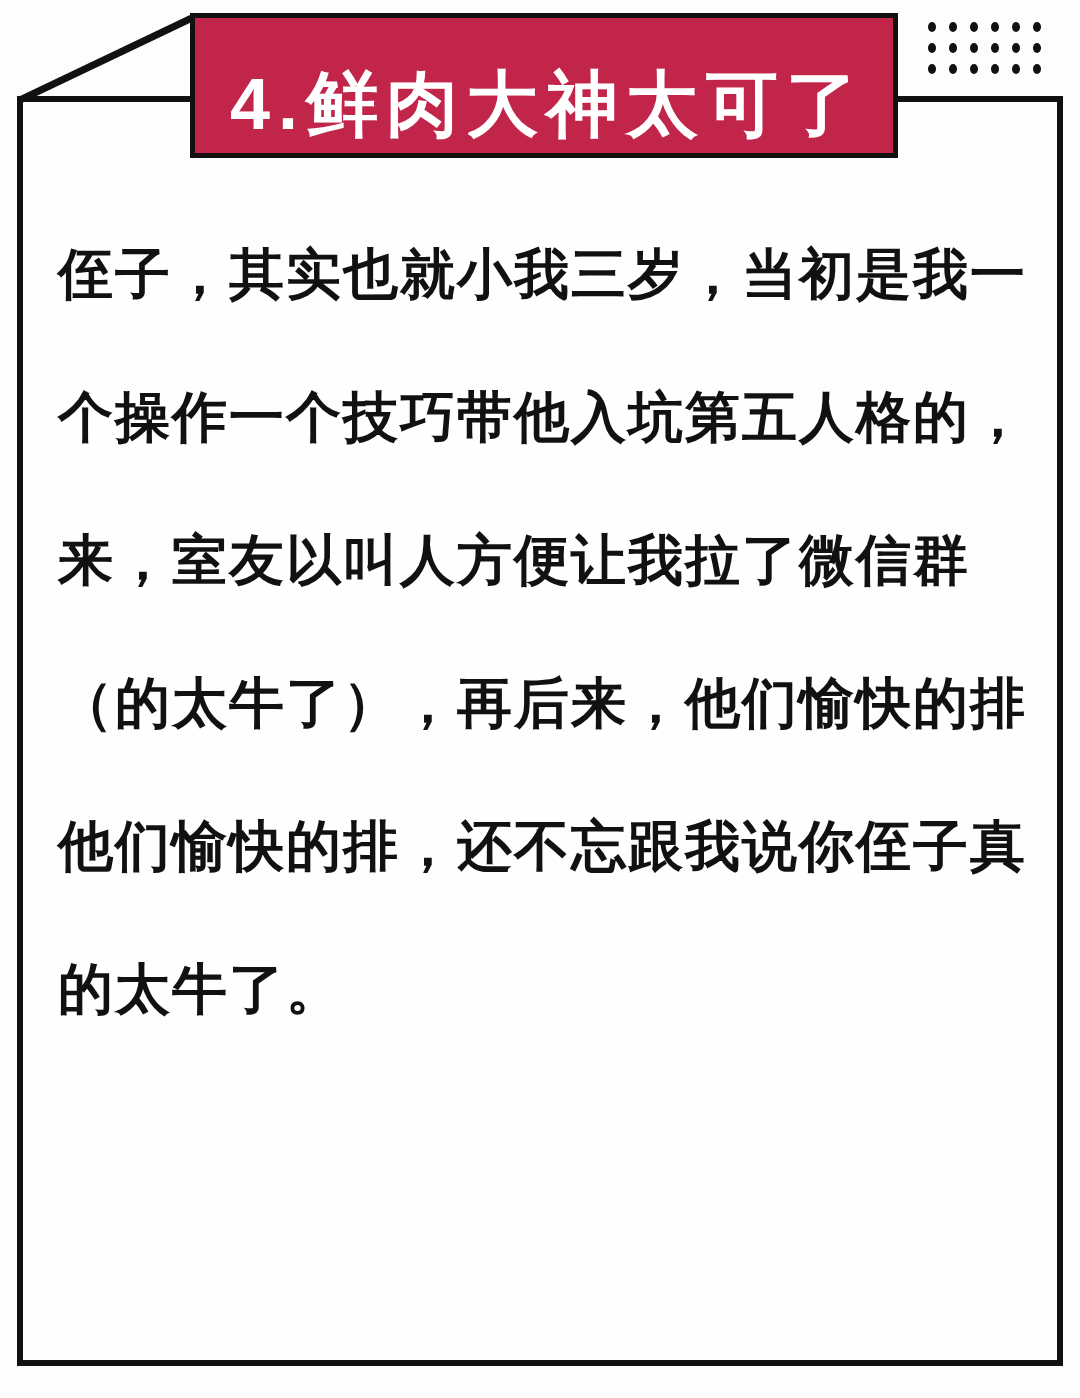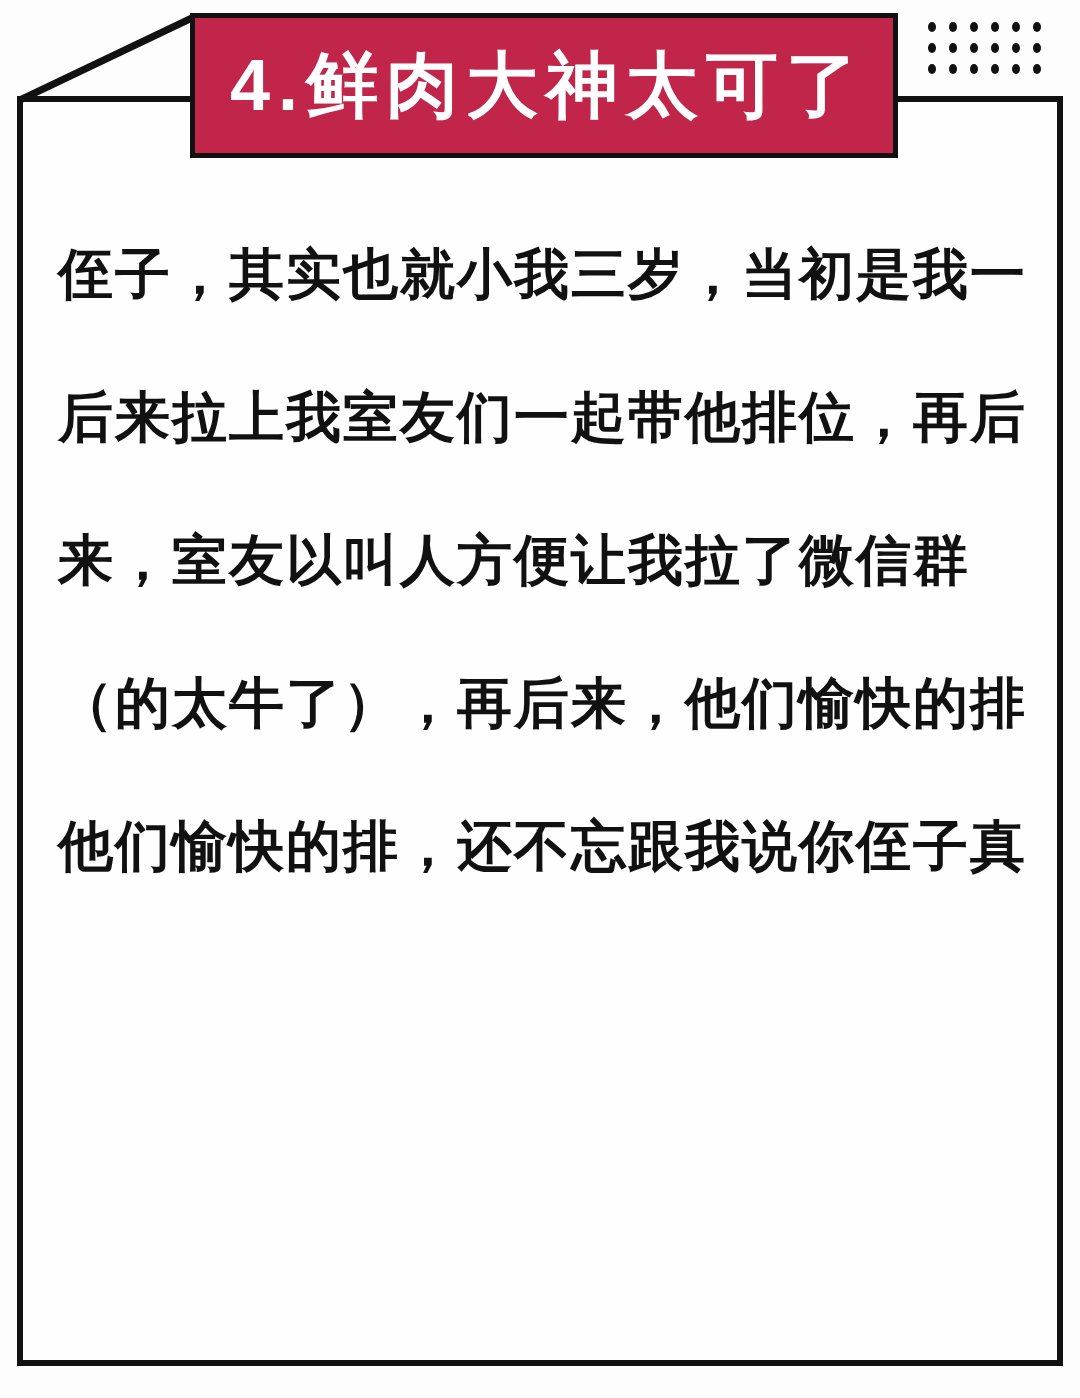--- a/index.html
+++ b/index.html
@@ -91,32 +91,33 @@
   }
 </style>
 </head>
 <body>
 
 <div class="stage" style="background: rgb(253, 253, 253);">
 
   <div class="card">
     <div class="body-text">
       <div class="line">侄子，其实也就小我三岁，当初是我一</div>
-      <div class="line">后来拉上我室友们一起带他排位，再后</div>
+      <div class="line">个操作一个技巧带他入坑第五人格的，</div>
       <div class="line">来，室友以叫人方便让我拉了微信群</div>
       <div class="line">（的太牛了），再后来，他们愉快的排</div>
       <div class="line">他们愉快的排，还不忘跟我说你侄子真</div>
+      <div class="line">的太牛了。</div>
     </div>
   </div>
 
   <svg class="fold" viewBox="0 0 1080 1398" xmlns="http://www.w3.org/2000/svg">
     <line x1="194" y1="17" x2="20" y2="100" stroke="#111" stroke-width="7"></line>
   </svg>
 
-  <div class="banner" style="background: rgb(193, 38, 74);">
+  <div class="banner" style="background: rgb(193, 38, 74); align-items: flex-end;">
     <span class="banner-title" style="color: rgb(255, 255, 255);">4.鲜肉大神太可了</span>
   </div>
 
   <div class="dots">
       <i class="dot" style="background: rgb(17, 17, 17);"></i>
       <i class="dot" style="background: rgb(17, 17, 17);"></i>
       <i class="dot" style="background: rgb(17, 17, 17);"></i>
       <i class="dot" style="background: rgb(17, 17, 17);"></i>
       <i class="dot" style="background: rgb(17, 17, 17);"></i>
       <i class="dot" style="background: rgb(17, 17, 17);"></i>

